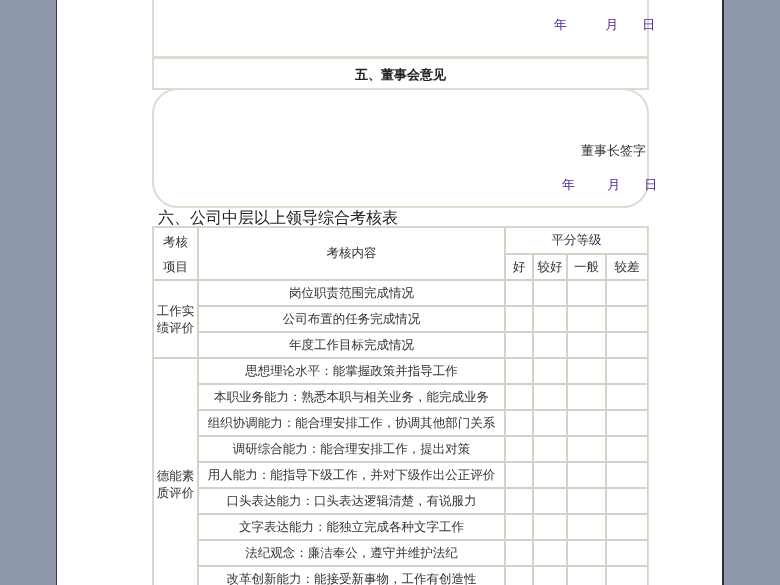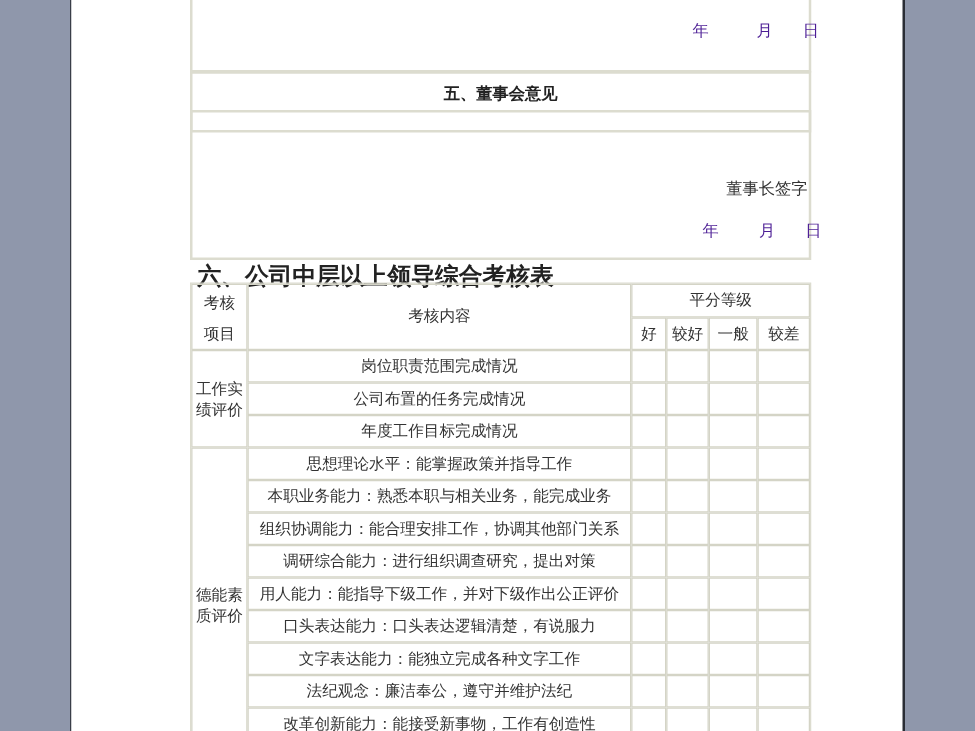--- a/index.html
+++ b/index.html
@@ -21,21 +21,21 @@
   .date-line {
     position:absolute; font-size:13px; color:#4c1d95; white-space:nowrap;
   }
   .date-line span { display:inline-block; }
   .sec-title {
     position:absolute; left:0; right:0; text-align:center;
     font-size:13px; font-weight:bold; font-family:"DejaVu Serif","Liberation Serif",serif;
   }
   .sign { position:absolute; font-size:13px; color:#333; }
   .table-title {
-    position:absolute; left:158px; top:208px; font-size:19px; font-weight:bold;
+    position:absolute; left:158px; top:208px; font-size:16px; font-weight:normal;
     font-family:"DejaVu Serif","Liberation Serif",serif; white-space:nowrap;
   }
   table.eval {
     position:absolute; left:152px; top:226px; width:497px;
     border-collapse:separate; border-spacing:0;
     border:1px solid #dcdccf; table-layout:fixed;
     font-size:12.5px;
   }
   table.eval td {
     border:1px solid #d4d4c6; text-align:center; padding:0; height:24px;
@@ -49,25 +49,25 @@
 <div class="page"></div>
 
 <div class="blk" style="left:152px; top:-4px; width:497px; height:62px;">
   <div class="date-line" style="left:400px; top:18px;">
     <span>年</span>
     <span style="margin-left:34px;">月</span>
     <span style="margin-left:20px;">日</span>
   </div>
 </div>
 
-<div class="blk" style="left:152px; top:57px; width:497px; height:49px;">
+<div class="blk" style="left:152px; top:57px; width:497px; height:33px;">
   <div class="sec-title" style="top:7px;">五、董事会意见</div>
 </div>
 
-<div class="blk" style="left:152px; top:88px; width:497px; height:120px;">
+<div class="blk" style="left:152px; top:88px; width:497px; height:120px;border-radius:26px;">
   <div class="sign" style="left:427px; top:52px;">董事长签字</div>
   <div class="date-line" style="left:408px; top:86px;">
     <span>年</span>
     <span style="margin-left:28px;">月</span>
     <span style="margin-left:20px;">日</span>
   </div>
 </div>
 
 <div class="table-title">六、公司中层以上领导综合考核表</div>
 
@@ -141,21 +141,21 @@
         <td></td>
   </tr>
   <tr>
     <td>组织协调能力：能合理安排工作，协调其他部门关系</td>
     <td></td>
         <td></td>
         <td></td>
         <td></td>
   </tr>
   <tr>
-    <td>调研综合能力：进行组织调查研究，提出对策</td>
+    <td>调研综合能力：能合理安排工作，提出对策</td>
     <td></td>
         <td></td>
         <td></td>
         <td></td>
   </tr>
   <tr>
     <td>用人能力：能指导下级工作，并对下级作出公正评价</td>
     <td></td>
         <td></td>
         <td></td>

